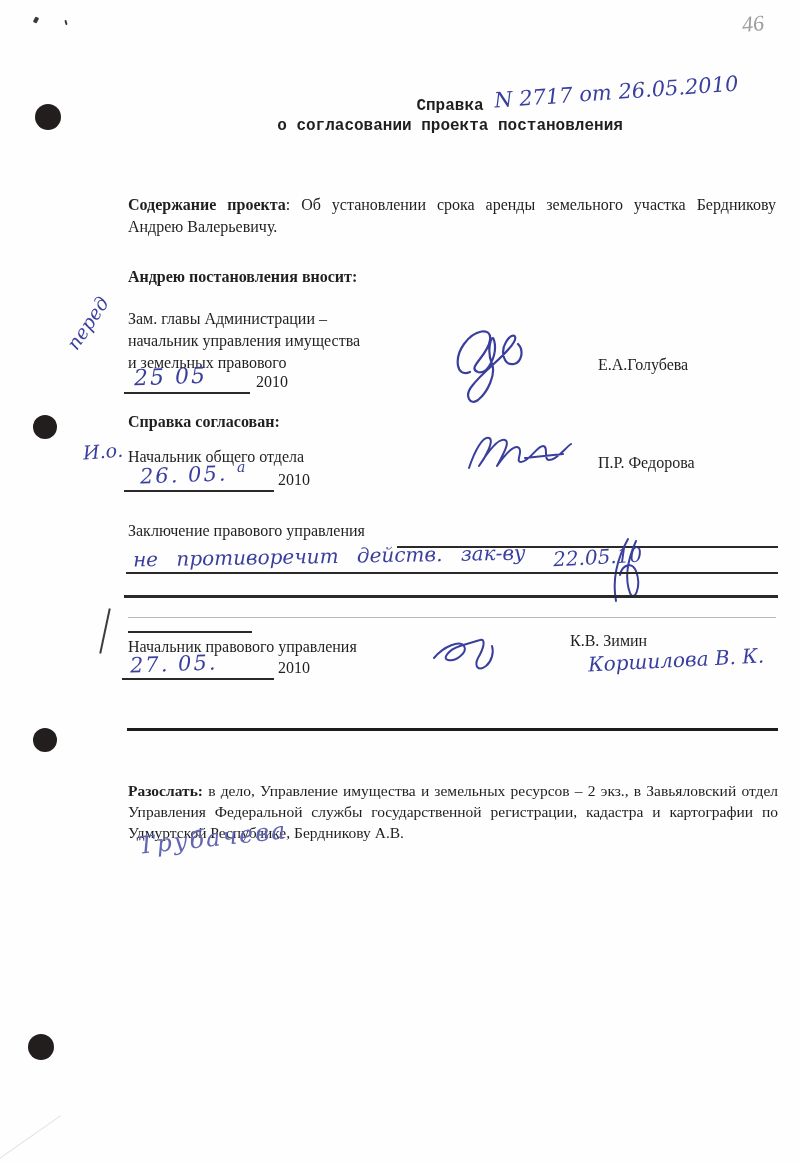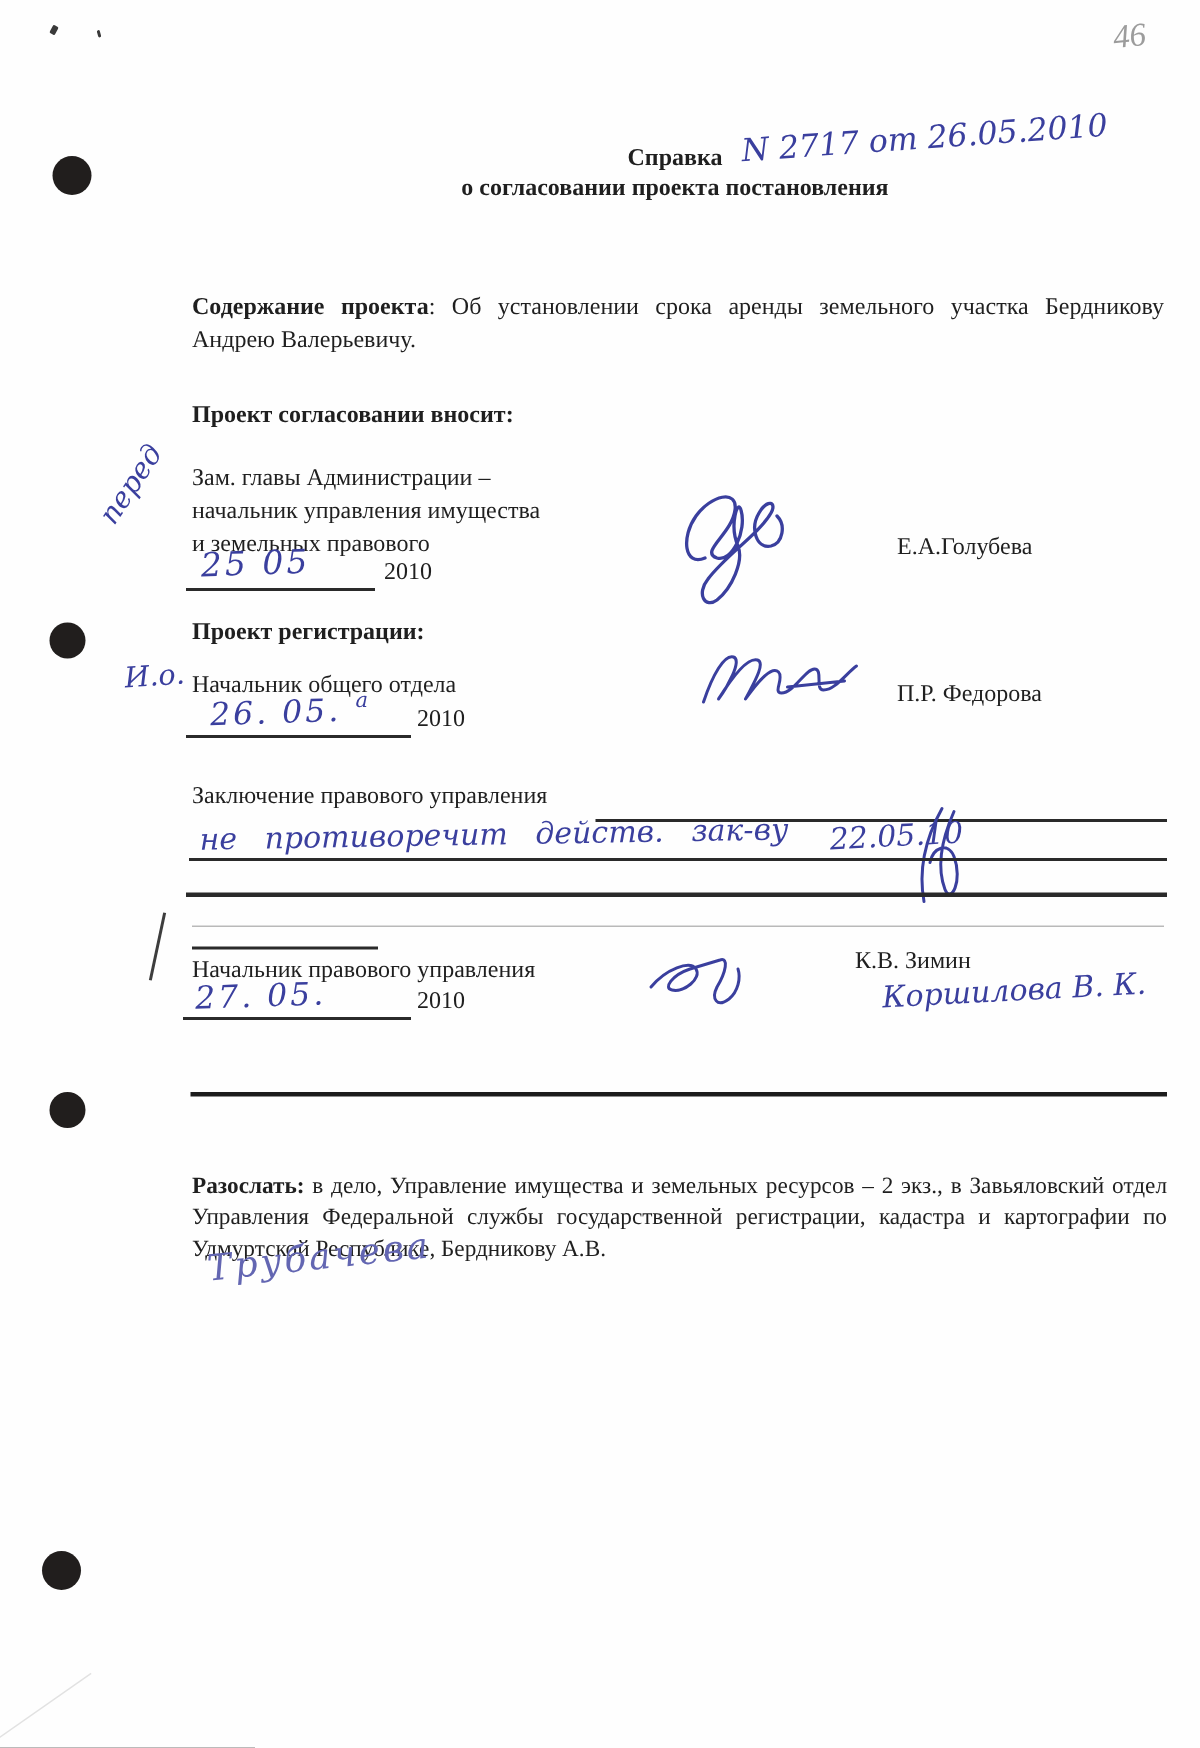--- a/index.html
+++ b/index.html
@@ -5,21 +5,21 @@
   html,body { margin:0; padding:0; background:#888; }
   .page {
     position:relative; width:800px; height:1165px; margin:0 auto;
     background:#fefefe; overflow:hidden;
     font-family:"Liberation Serif","DejaVu Serif",serif;
     color:#1f1f1f;
   }
   .abs { position:absolute; }
   .printed { font-size:16px; line-height:22px; color:#1f1f1f; }
   .bold { font-weight:bold; }
-  .center { text-align:center; }
+  .center { text-align:center;font-family:Liberation Mono, monospace; }
   .justify { text-align:justify; text-align-last:left; }
   .hand {
     font-family:"DejaVu Serif","Liberation Serif",serif;
     font-style:italic; color:#3a3f9e;
   }
   .pencil { color:#9c9c9c; font-style:italic; }
   .dot { position:absolute; background:#211e1d; border-radius:50%; }
   .hline { position:absolute; background:#2a2a2a; }
   .hline-light { position:absolute; background:#b9b9b9; }
   .sig-svg { position:absolute; overflow:visible; }
@@ -42,40 +42,40 @@
   <span class="dot" style="left:28px;top:1034px;width:26px;height:26px;"></span>
 
   <div class="abs printed bold center" style="left:120px;top:95px;width:660px;">Справка</div>
   <div class="abs hand" style="left:494px;top:80px;font-size:21px;transform:rotate(-4deg);white-space:nowrap;">N 2717 от 26.05.2010</div>
   <div class="abs printed bold center" style="left:120px;top:115px;width:660px;">о согласовании проекта постановления</div>
 
   <div class="abs printed justify" style="left:128px;top:194px;width:648px;">
     <span class="bold">Содержание проекта</span><span>: Об установлении срока аренды земельного участка  Бердникову Андрею Валерьевичу.</span>
   </div>
 
-  <div class="abs printed bold" style="left:128px;top:266px;">Проект  согласовании вносит:</div>
+  <div class="abs printed bold" style="left:128px;top:266px;">Андрею  постановления вносит:</div>
 
   <div class="abs hand" style="left:58px;top:312px;font-size:19px;transform:rotate(-56deg);">перед</div>
 
   <div class="abs printed" style="left:128px;top:308px;">
     <div>Зам. главы Администрации –</div>
     <div>начальник  управления имущества</div>
     <div>и земельных правового</div>
   </div>
 
   <div class="abs hand" style="left:134px;top:364px;font-size:22px;letter-spacing:2px;transform:rotate(-2deg);">25 05</div>
   <div class="hline" style="left:124px;top:392px;width:126px;height:2px;"></div>
   <div class="abs printed" style="left:256px;top:371px;">2010</div>
 
   <svg class="sig-svg" style="left:448px;top:320px;" width="100" height="85" viewBox="0 0 100 85">
     <path stroke-width="2.2" d="M22,52 C8,58 6,38 16,24 C26,10 44,6 42,20 C40,36 18,48 30,52 C40,55 50,34 46,20 C44,12 38,30 44,44 C48,54 40,72 30,80 C22,86 16,76 24,66 C36,50 58,36 66,22 C70,15 64,12 58,22 C52,32 56,46 66,44 C74,42 76,30 70,24"></path>
   </svg>
   <div class="abs printed" style="left:598px;top:354px;">Е.А.Голубева</div>
 
-  <div class="abs printed bold" style="left:128px;top:411px;">Проект регистрации:</div>
+  <div class="abs printed bold" style="left:128px;top:411px;">Справка согласован:</div>
 
   <div class="abs hand" style="left:83px;top:440px;font-size:19px;transform:rotate(-4deg);">И.о.</div>
   <div class="abs printed" style="left:128px;top:446px;">Начальник общего отдела</div>
   <div class="abs hand" style="left:237px;top:459px;font-size:14px;">а</div>
 
   <div class="abs hand" style="left:140px;top:463px;font-size:21px;letter-spacing:2px;transform:rotate(-2deg);">26. 05.</div>
   <div class="hline" style="left:124px;top:490px;width:150px;height:2px;"></div>
   <div class="abs printed" style="left:278px;top:469px;">2010</div>
 
   <svg class="sig-svg" style="left:465px;top:432px;" width="110" height="45" viewBox="0 0 110 45">

